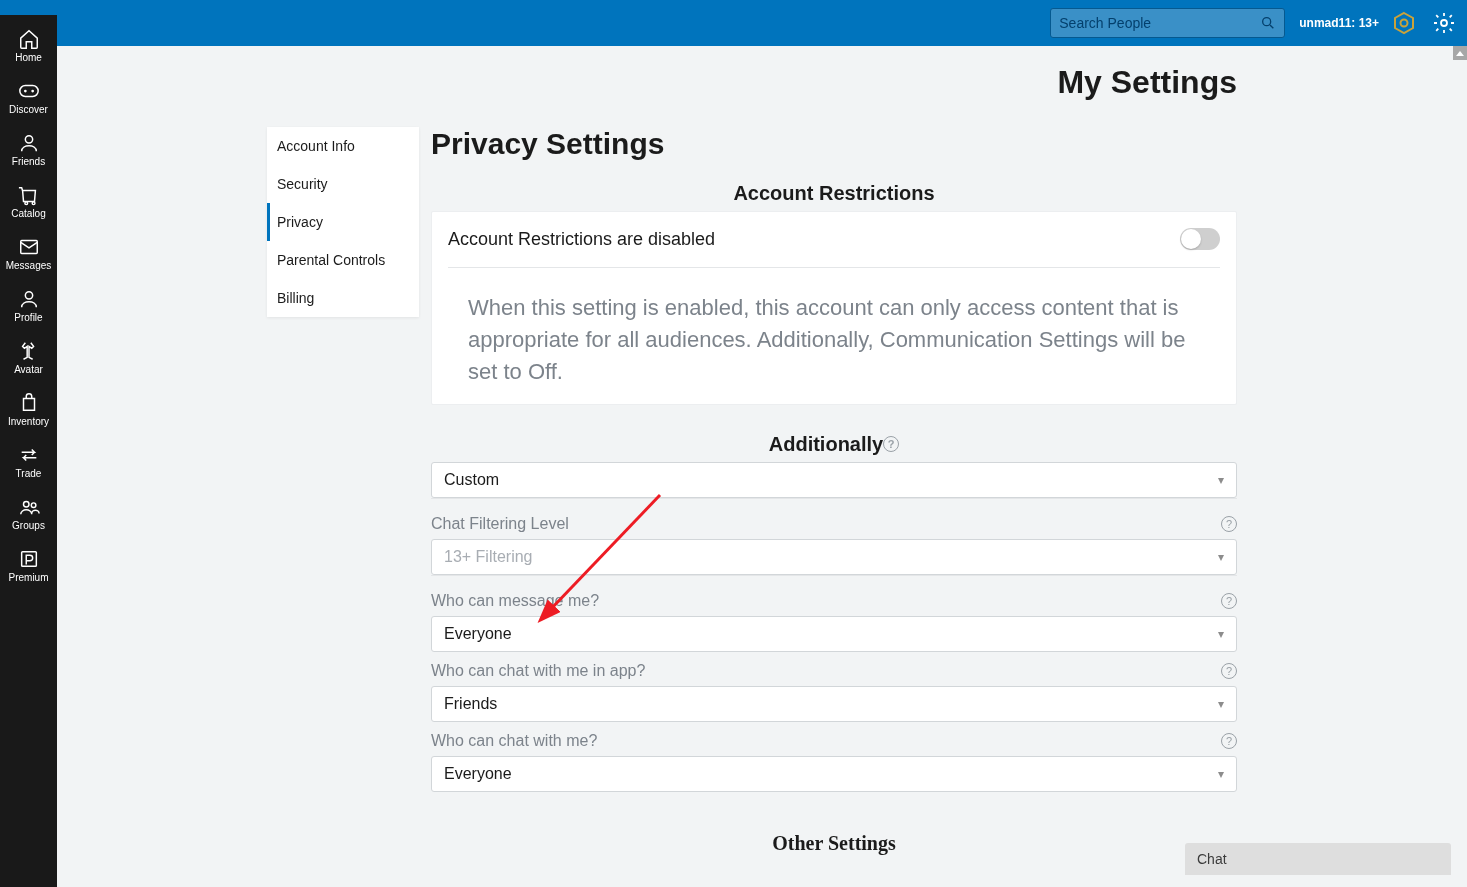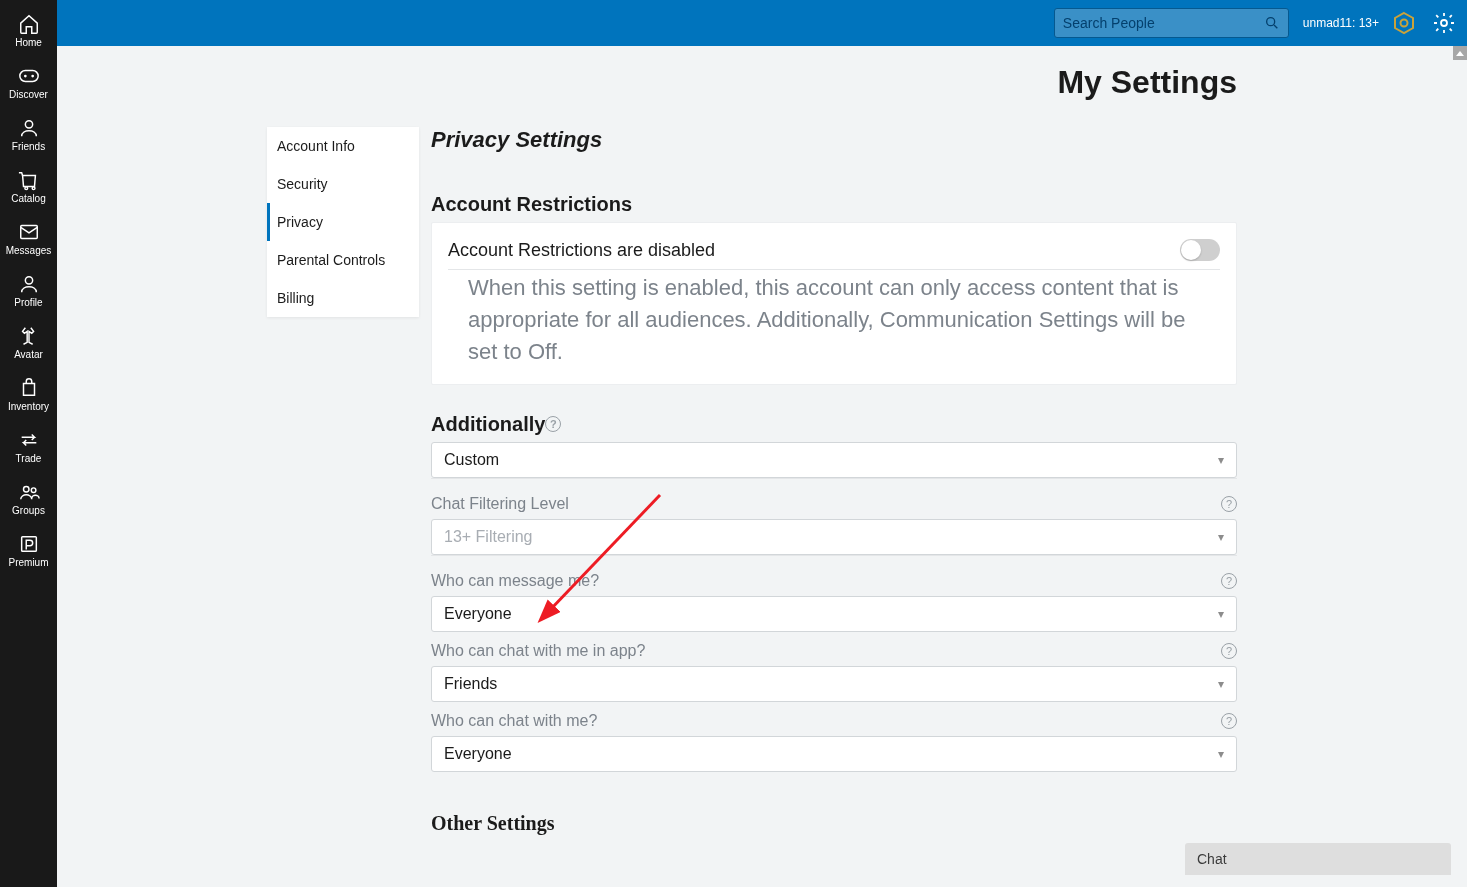--- a/index.html
+++ b/index.html
@@ -34,30 +34,30 @@
   }
   .search-box input {
     background: transparent;
     border: none;
     outline: none;
     color: #04406d;
     font-size: 14px;
     flex: 1;
   }
   .search-box input::placeholder { color: #04406d; }
-  .user-label { font-size: 12px; margin-right: 12px; color: #fff; }
+  .user-label { font-size: 12px; margin-right: 12px; color: #fff; font-weight: bold; }
   .robux-icon {
     width: 26px; height: 26px; margin-right: 14px;
     display:flex;align-items:center;justify-content:center;
   }
   .gear-icon { width: 26px; height: 26px; display:flex;align-items:center;justify-content:center; }
 
   .sidebar-left {
     position: absolute;
-    top: 0;
+    top: 15px;
     left: 0;
     bottom: 0;
     width: 57px;
     background: #191919;
     display: flex;
     flex-direction: column;
     padding-top: 4px;
     z-index: 5;
   }
   .nav-item {
@@ -110,47 +110,46 @@
     color: #1b1b1b;
     cursor: pointer;
   }
   .settings-nav-item.active {
     border-left: 3px solid #0074bd;
     padding-left: 7px;
     font-weight: 400;
   }
   .settings-body { flex: 1; }
   .section-title {
-    font-size: 22px;
+    font-size: 30px;
     font-weight: 700;
     color: #1b1b1b;
-    margin-bottom: 40px;
-    font-style: italic;
+    margin-bottom: 21px;
   }
   .subhead {
     font-size: 20px;
     font-weight: 700;
     color: #1b1b1b;
     margin-bottom: 6px;
-    display:flex; align-items:center; justify-content:flex-start;
+    display:flex; align-items:center; justify-content:center;
   }
   .card {
     background: #fff;
     border: 1px solid #eceef0;
     border-radius: 2px;
     padding: 16px;
     margin-bottom: 28px;
   }
   .card-top {
     display: flex;
     justify-content: space-between;
     align-items: center;
-    padding-bottom: 8px;
+    padding-bottom: 17px;
     border-bottom: 1px solid #e4e6e8;
-    margin-bottom: 2px;
+    margin-bottom: 24px;
     gap: 26px;
   }
   .card-top-text { font-size: 18px; font-weight: 500; color: #1b1b1b; }
   .card-desc { font-size: 22px; color: #7c838b; line-height: 1.45; margin-left: 20px; }
   .toggle { width: 40px; height: 22px; background: #cfcfcf; border-radius: 11px; position: relative; }
   .toggle::after { content: ""; position: absolute; left: 1px; top: 1px; width: 20px; height: 20px; background: #fff; border-radius: 50%; box-shadow: 0 1px 2px rgba(0,0,0,.2); }
 
   .field-row { border-bottom: 1px solid #e4e6e8; margin-bottom: 16px; }
   .field-row:last-child { border-bottom:none; margin-bottom:0; padding-bottom:0;}
   .field-label { font-size: 16px; color: #7c838b; font-weight:500; margin-bottom: 6px; display:flex; justify-content:space-between; align-items:center; }

